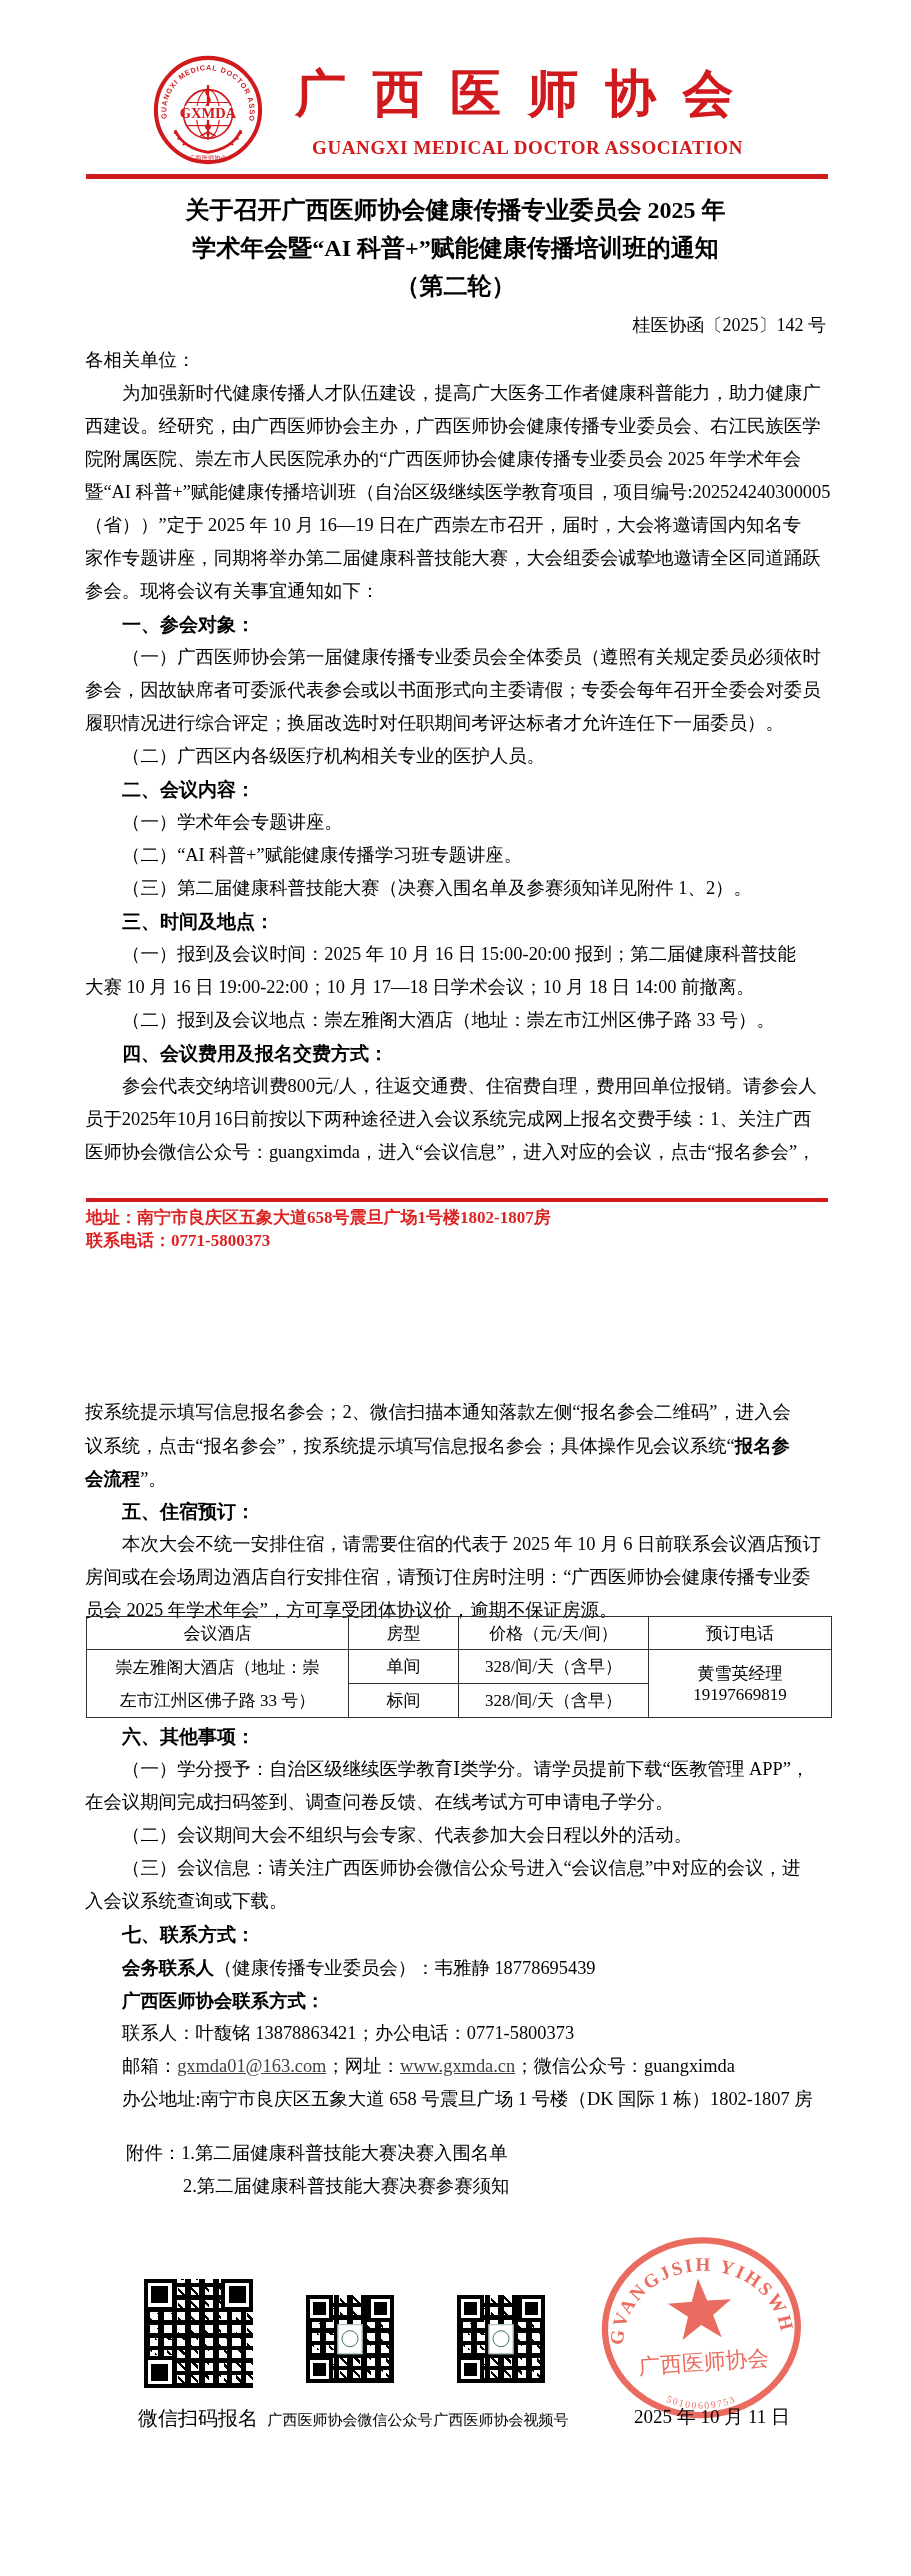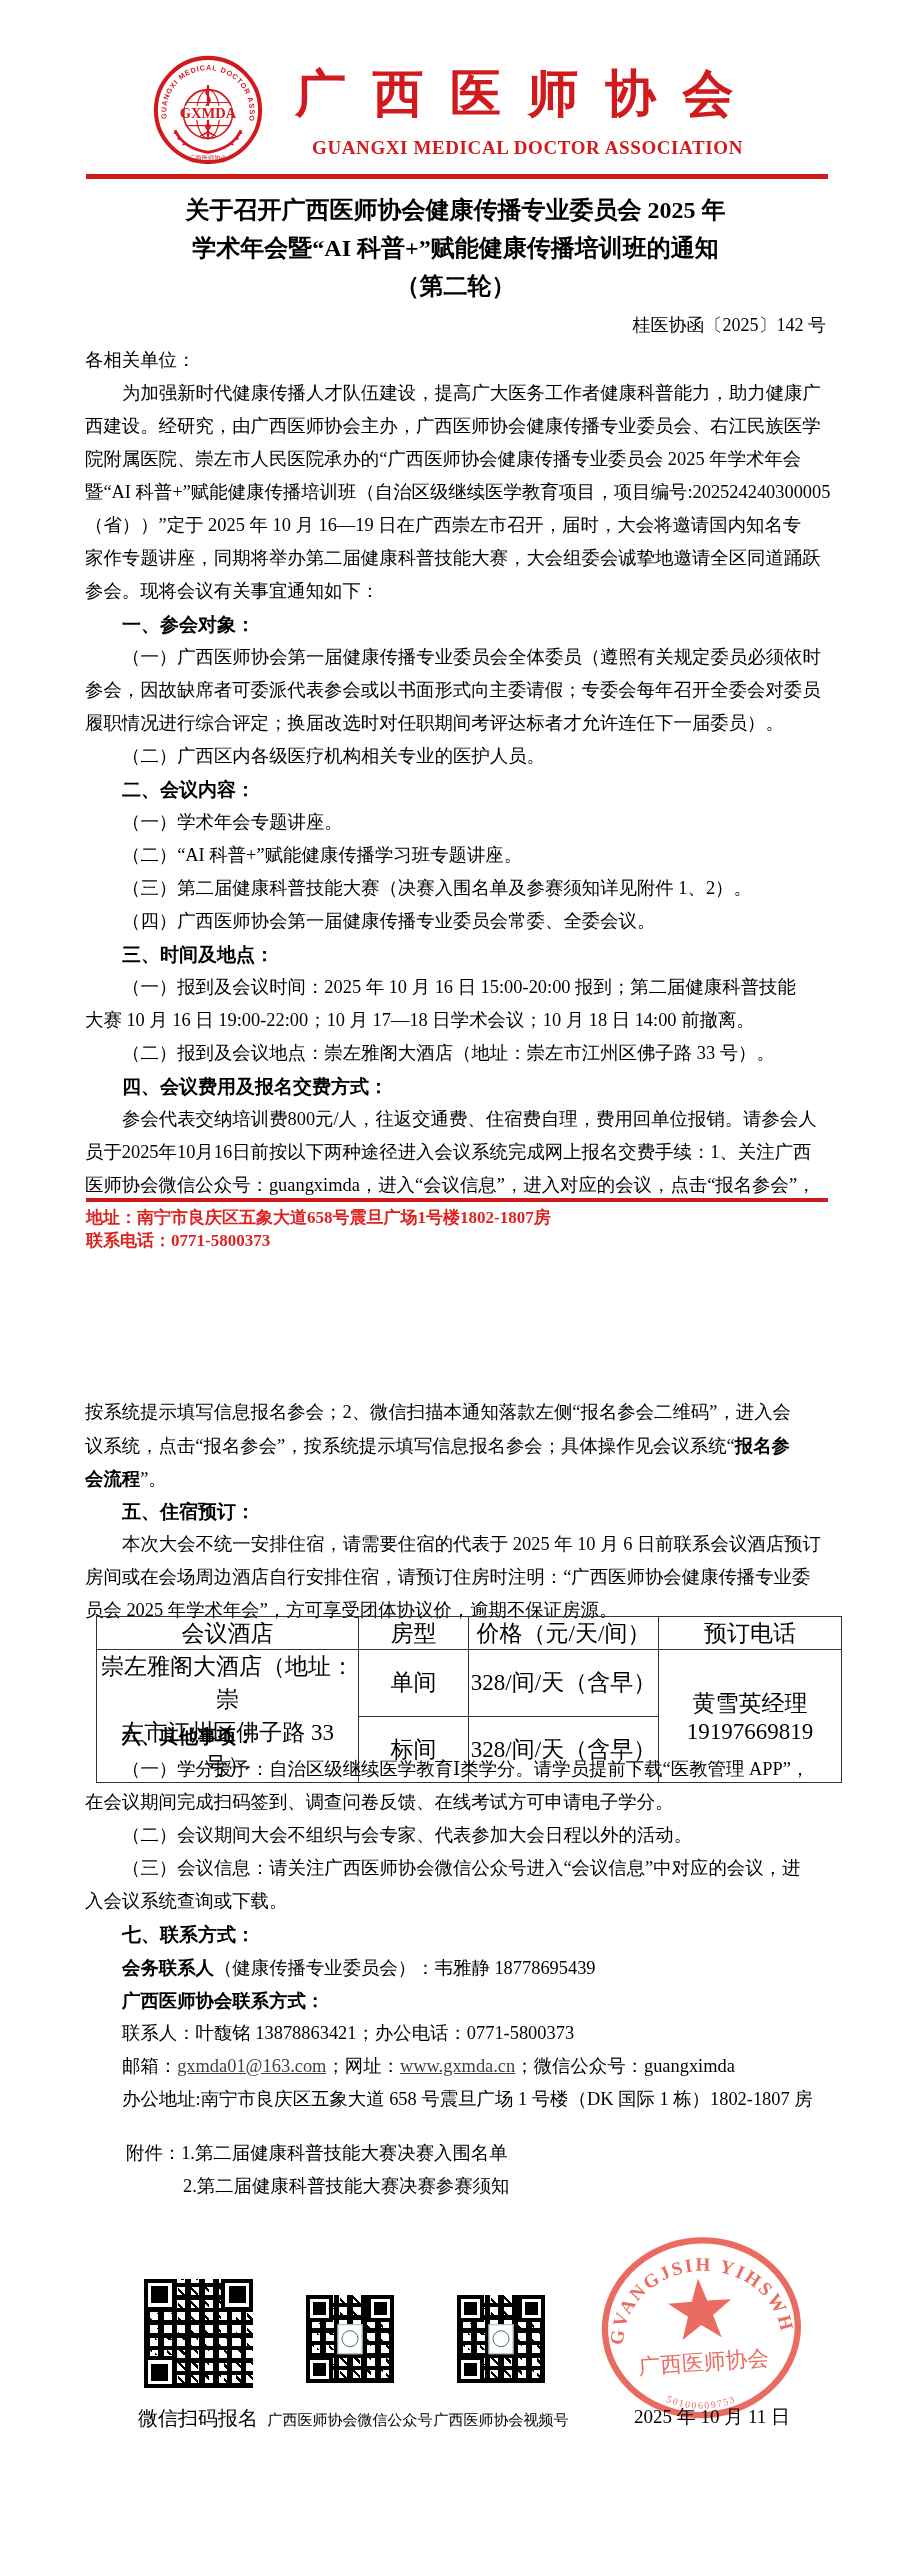--- a/index.html
+++ b/index.html
@@ -31,21 +31,21 @@
   .doc-line.hb{font-weight:bold;font-family:"Liberation Sans","DejaVu Sans",sans-serif;}
   .doc-line .b{font-weight:bold;font-family:"Liberation Sans","DejaVu Sans",sans-serif;}
   .doc-line .lnk{color:#404040;text-decoration:underline;cursor:pointer;}
   
   .rule-foot{top:1198px;height:4px;}
   .footer1{position:absolute;left:86px;top:1206px;width:742px;display:flex;
            justify-content:space-between;color:#dd2222;font-weight:bold;font-size:17px;
            white-space:nowrap;flex-direction:column;}
   
   .hotel-table{position:absolute;left:86px;top:1616px;width:742px;border-collapse:collapse;
-               font-size:23px;table-layout:fixed;margin-left:10px;}
+               font-size:17px;table-layout:fixed;}
   .hotel-table th,.hotel-table td{border:1.1px solid #333;text-align:center;vertical-align:middle;
                font-weight:normal;padding:0;}
   .hotel-table thead th{height:32px;border-bottom:1.7px double #333;}
   .hotel-table td{height:33px;}
   .col-hotel{width:261px;}
   .col-room{width:109px;}
   .col-price{width:189px;}
   .col-tel{width:182px;}
   .hotel-cell div{line-height:33px;}
   
@@ -135,21 +135,20 @@
       <div class="doc-line">参会。现将会议有关事宜通知如下：</div>
       <div class="doc-line h">一、参会对象：</div>
       <div class="doc-line ind">（一）广西医师协会第一届健康传播专业委员会全体委员（遵照有关规定委员必须依时</div>
       <div class="doc-line">参会，因故缺席者可委派代表参会或以书面形式向主委请假；专委会每年召开全委会对委员</div>
       <div class="doc-line">履职情况进行综合评定；换届改选时对任职期间考评达标者才允许连任下一届委员）。</div>
       <div class="doc-line ind">（二）广西区内各级医疗机构相关专业的医护人员。</div>
       <div class="doc-line h">二、会议内容：</div>
       <div class="doc-line ind">（一）学术年会专题讲座。</div>
       <div class="doc-line ind">（二）“AI 科普+”赋能健康传播学习班专题讲座。</div>
       <div class="doc-line ind">（三）第二届健康科普技能大赛（决赛入围名单及参赛须知详见附件 1、2）。</div>
-      <div class="doc-line ind">（四）广西医师协会第一届健康传播专业委员会常委、全委会议。</div>
       <div class="doc-line h">三、时间及地点：</div>
       <div class="doc-line ind">（一）报到及会议时间：2025 年 10 月 16 日 15:00-20:00 报到；第二届健康科普技能</div>
       <div class="doc-line">大赛 10 月 16 日 19:00-22:00；10 月 17—18 日学术会议；10 月 18 日 14:00 前撤离。</div>
       <div class="doc-line ind">（二）报到及会议地点：崇左雅阁大酒店（地址：崇左市江州区佛子路 33 号）。</div>
       <div class="doc-line h">四、会议费用及报名交费方式：</div>
       <div class="doc-line ind">参会代表交纳培训费800元/人，往返交通费、住宿费自理，费用回单位报销。请参会人</div>
       <div class="doc-line">员于2025年10月16日前按以下两种途径进入会议系统完成网上报名交费手续：1、关注广西</div>
       <div class="doc-line">医师协会微信公众号：guangximda，进入“会议信息”，进入对应的会议，点击“报名参会”，</div>
     </main>
 

